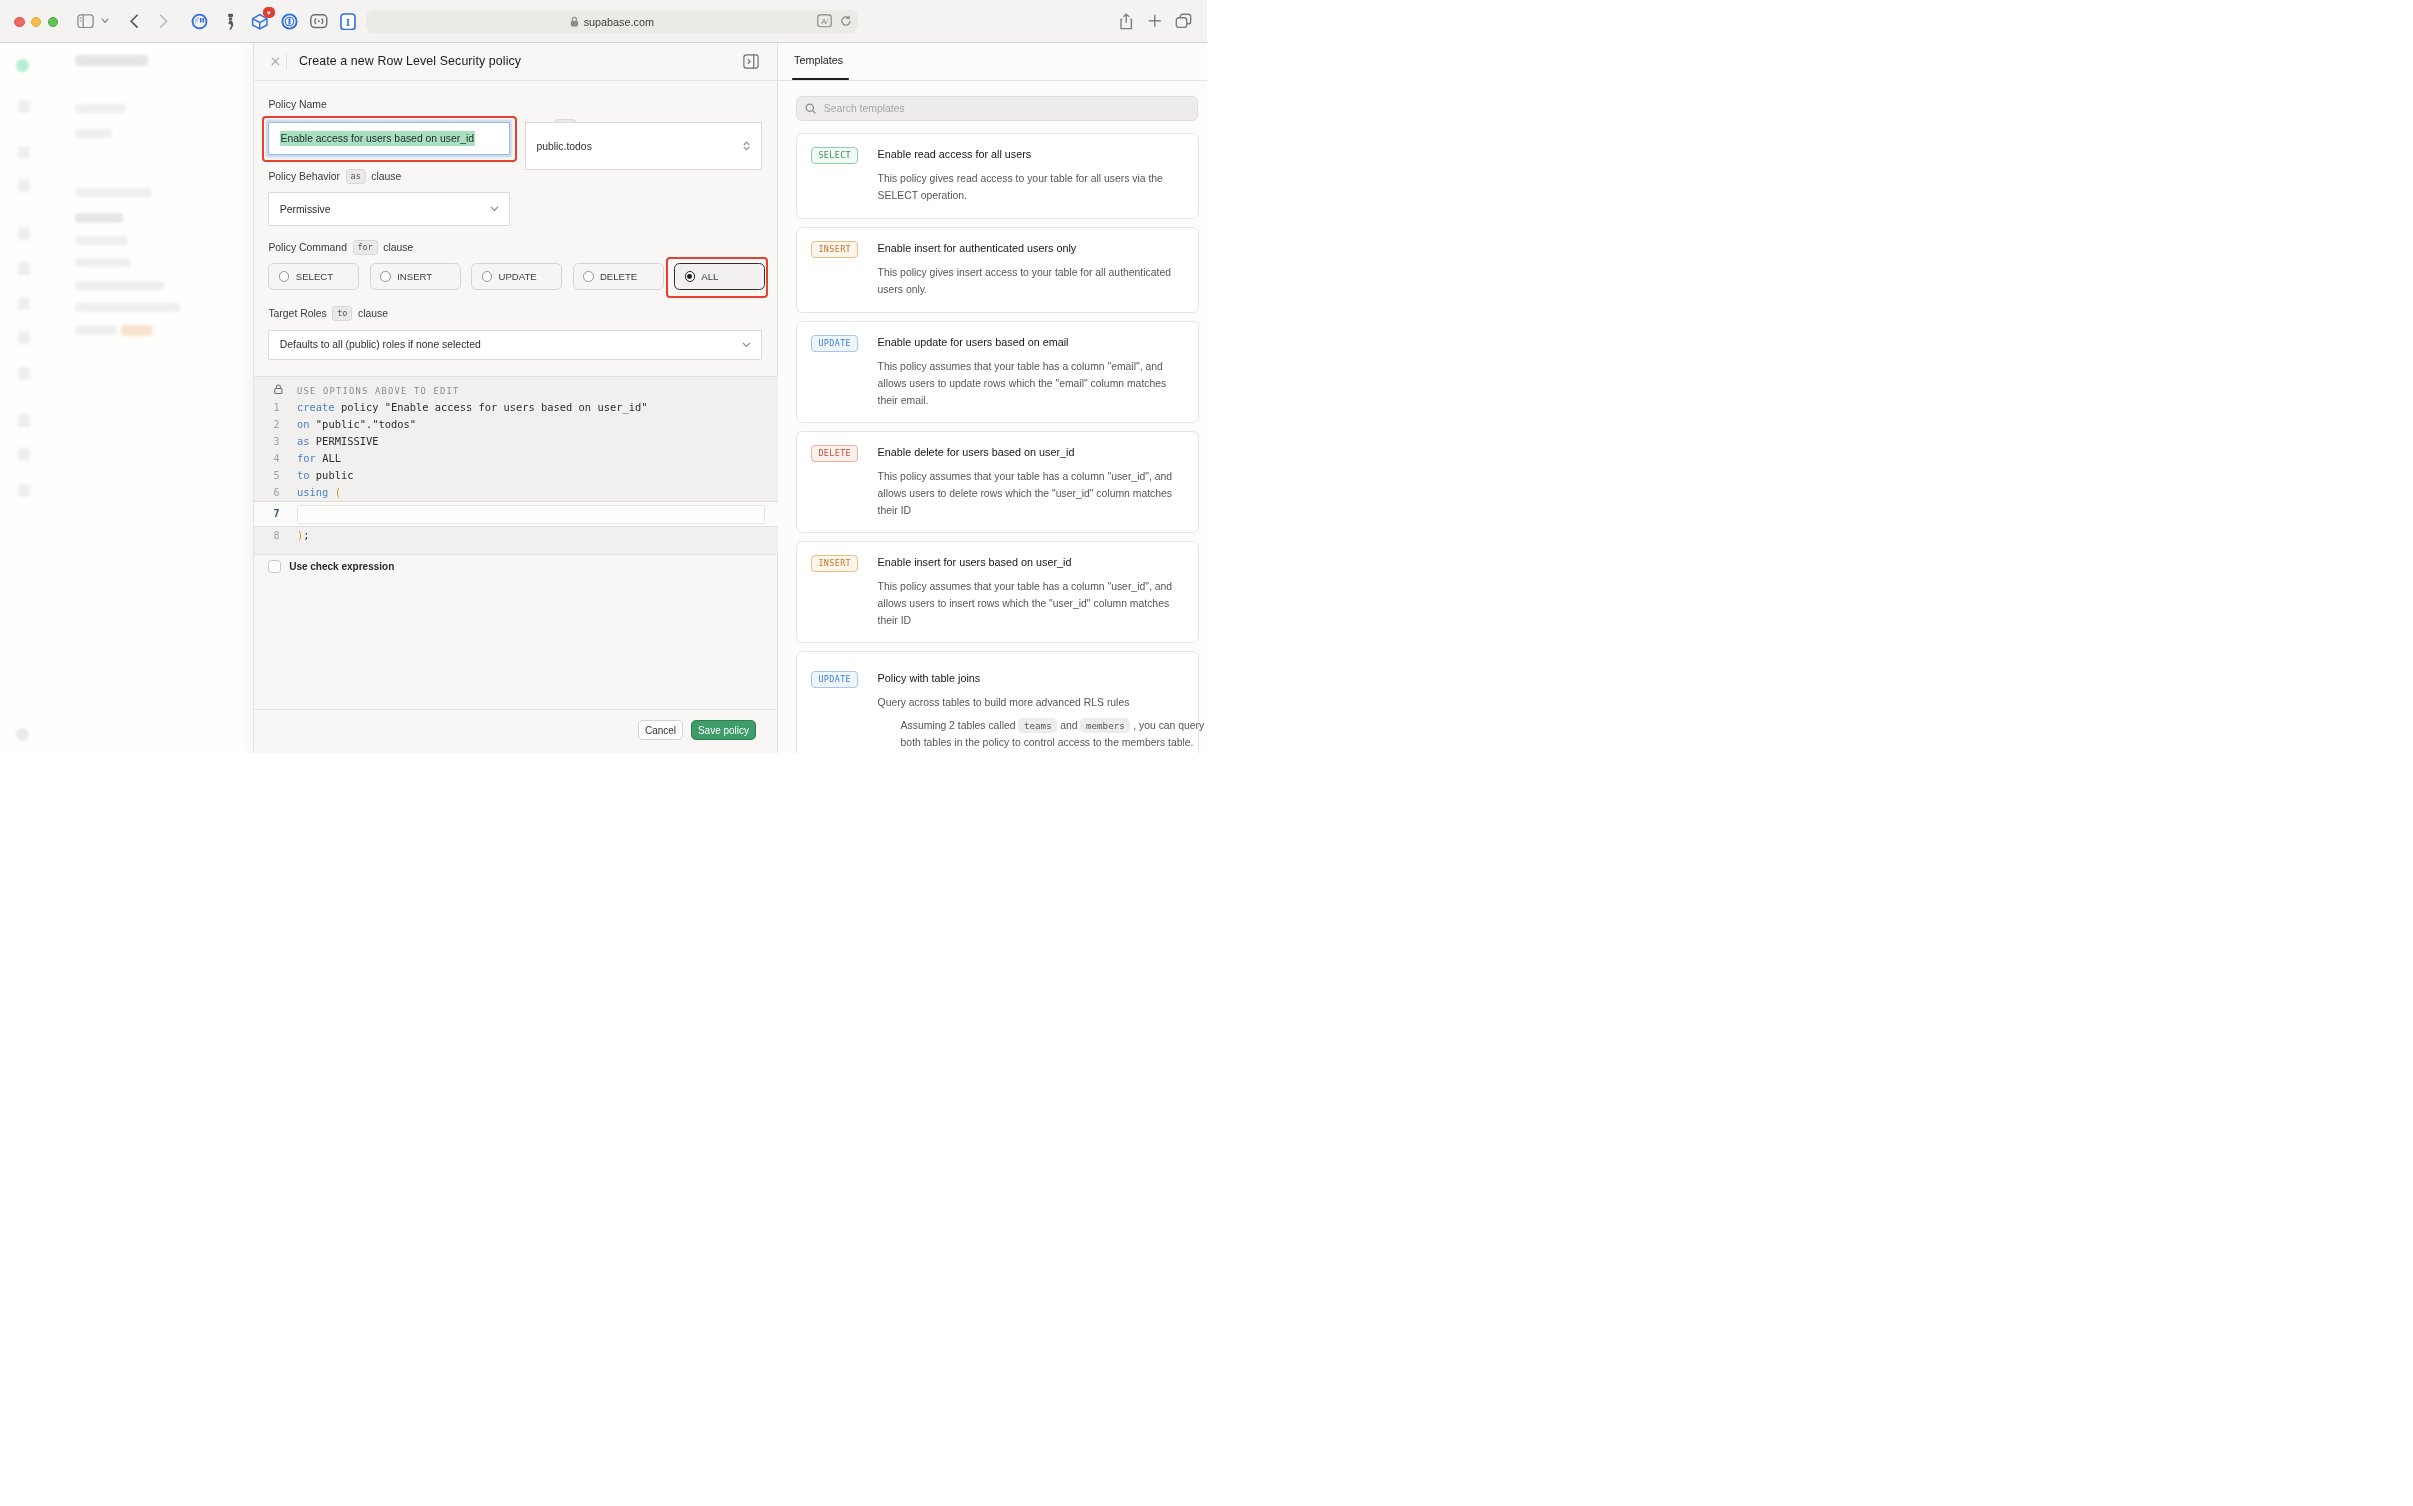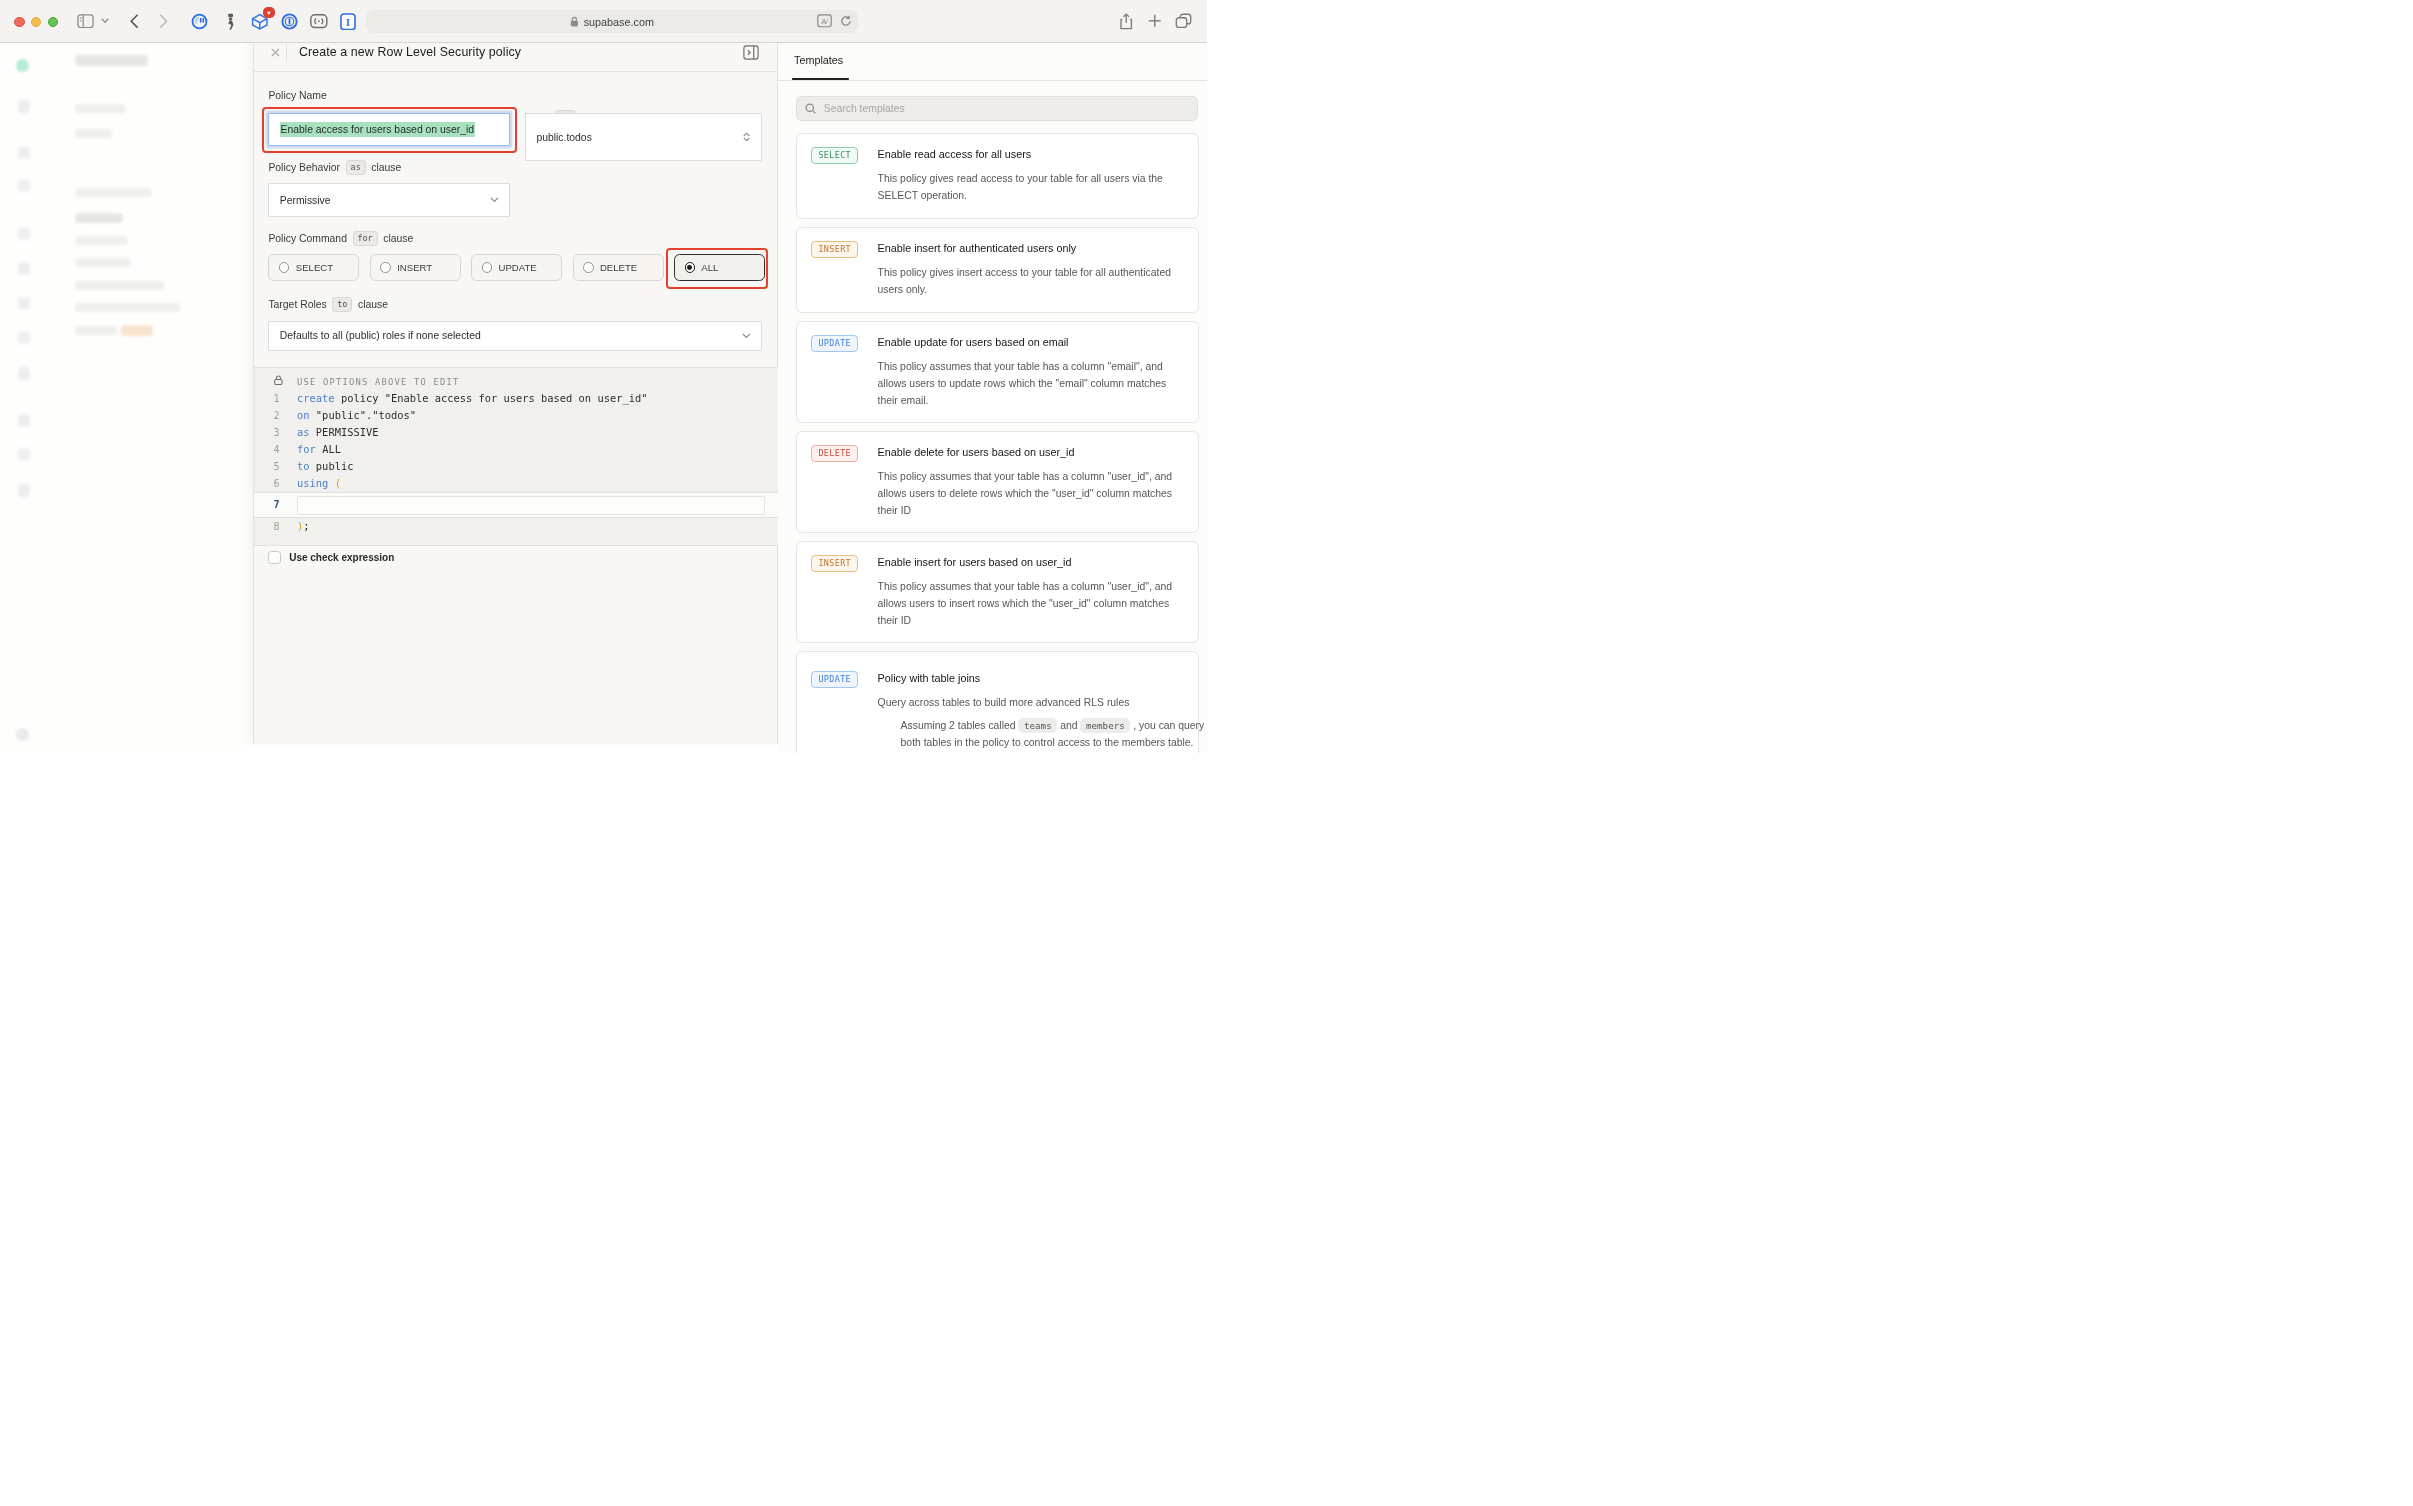--- a/index.html
+++ b/index.html
@@ -24,21 +24,21 @@
   .heart-badge{position:absolute;top:-5.6px;right:-6.4px;width:12px;height:10.4px;background:#e13e30;border-radius:4.8px;color:#fff;font-size:6.4px;display:flex;align-items:center;justify-content:center;}
 
   
   .dim-side{position:absolute;left:0;top:43px;width:253px;height:710px;background:#fefefd;}
   .blurbar{position:absolute;background:#e3e2e0;border-radius:4px;filter:blur(1.6px);opacity:.55;}
   .blurbar.dark{background:#d4d3d1;}
   .blurbar.orange{background:#f4c9a0;opacity:.5;}
   .blurdot{position:absolute;border-radius:50%;filter:blur(1.2px);}
 
   
-  .modal{position:absolute;left:253px;top:34px;width:525px;height:710px;background:#f8f7f5;border-left:0.8px solid #e5e3e1;border-right:0.8px solid #e5e3e1;box-shadow:-4.8px 0 11.2px rgba(0,0,0,.04);}
+  .modal{position:absolute;left:253px;top:43px;width:525px;height:710px;background:#f8f7f5;border-left:0.8px solid #e5e3e1;border-right:0.8px solid #e5e3e1;box-shadow:-4.8px 0 11.2px rgba(0,0,0,.04);}
   .m-header{position:absolute;left:0;top:0;width:100%;height:38px;border-bottom:0.8px solid #e8e6e4;}
   .m-close{position:absolute;left:12px;top:8.8px;width:19px;height:19px;display:flex;align-items:center;justify-content:center;color:#a8a6a2;cursor:pointer;}
   .m-divider{position:absolute;left:32px;top:10.4px;width:0.8px;height:17px;background:#e3e1df;}
   .m-title{position:absolute;left:45px;top:11.2px;font-size:12.4px;color:#1d1d1b;font-weight:500;letter-spacing:0.1px;}
   .m-panelbtn{position:absolute;right:17.6px;top:10.4px;width:17.6px;height:17px;display:flex;align-items:center;justify-content:center;color:#6f6d6a;cursor:pointer;}
 
   .f-label{position:absolute;font-size:10.4px;color:#3a3a38;display:flex;align-items:center;gap:5.6px;}
   .chip{font-family:"DejaVu Sans Mono",monospace;font-size:8.4px;color:#55534f;background:#ebe9e7;border:0.8px solid #d9d7d5;border-radius:3.2px;padding:0.8px 4px;line-height:11.2px;}
   .inputbox{position:absolute;background:#fff;border:0.8px solid #dedcda;border-radius:1px;display:flex;align-items:center;padding:0 10.4px;font-size:10.4px;color:#2e2e2c;}
   .inputbox .grow{flex:1;}
@@ -386,20 +386,24 @@
           </div>
         </div>
 
     </div>
 
     <div class="checkrow">
       <div class="checkbox"></div>
       <div class="checklabel">Use check expression</div>
     </div>
 
+    <div class="m-footer">
+      <div class="btn cancel">Cancel</div>
+      <div class="btn save">Save policy</div>
+    </div>
   </div>
 
   <div class="templates">
     <div class="t-tabbar">
       <div class="t-tab">Templates</div>
       <div class="t-underline"></div>
     </div>
     <div class="t-search">
       <span>
         <svg width="11.2" height="11.2" viewBox="0 0 14 14" fill="none" stroke="#8a8886" stroke-width="1.5">

